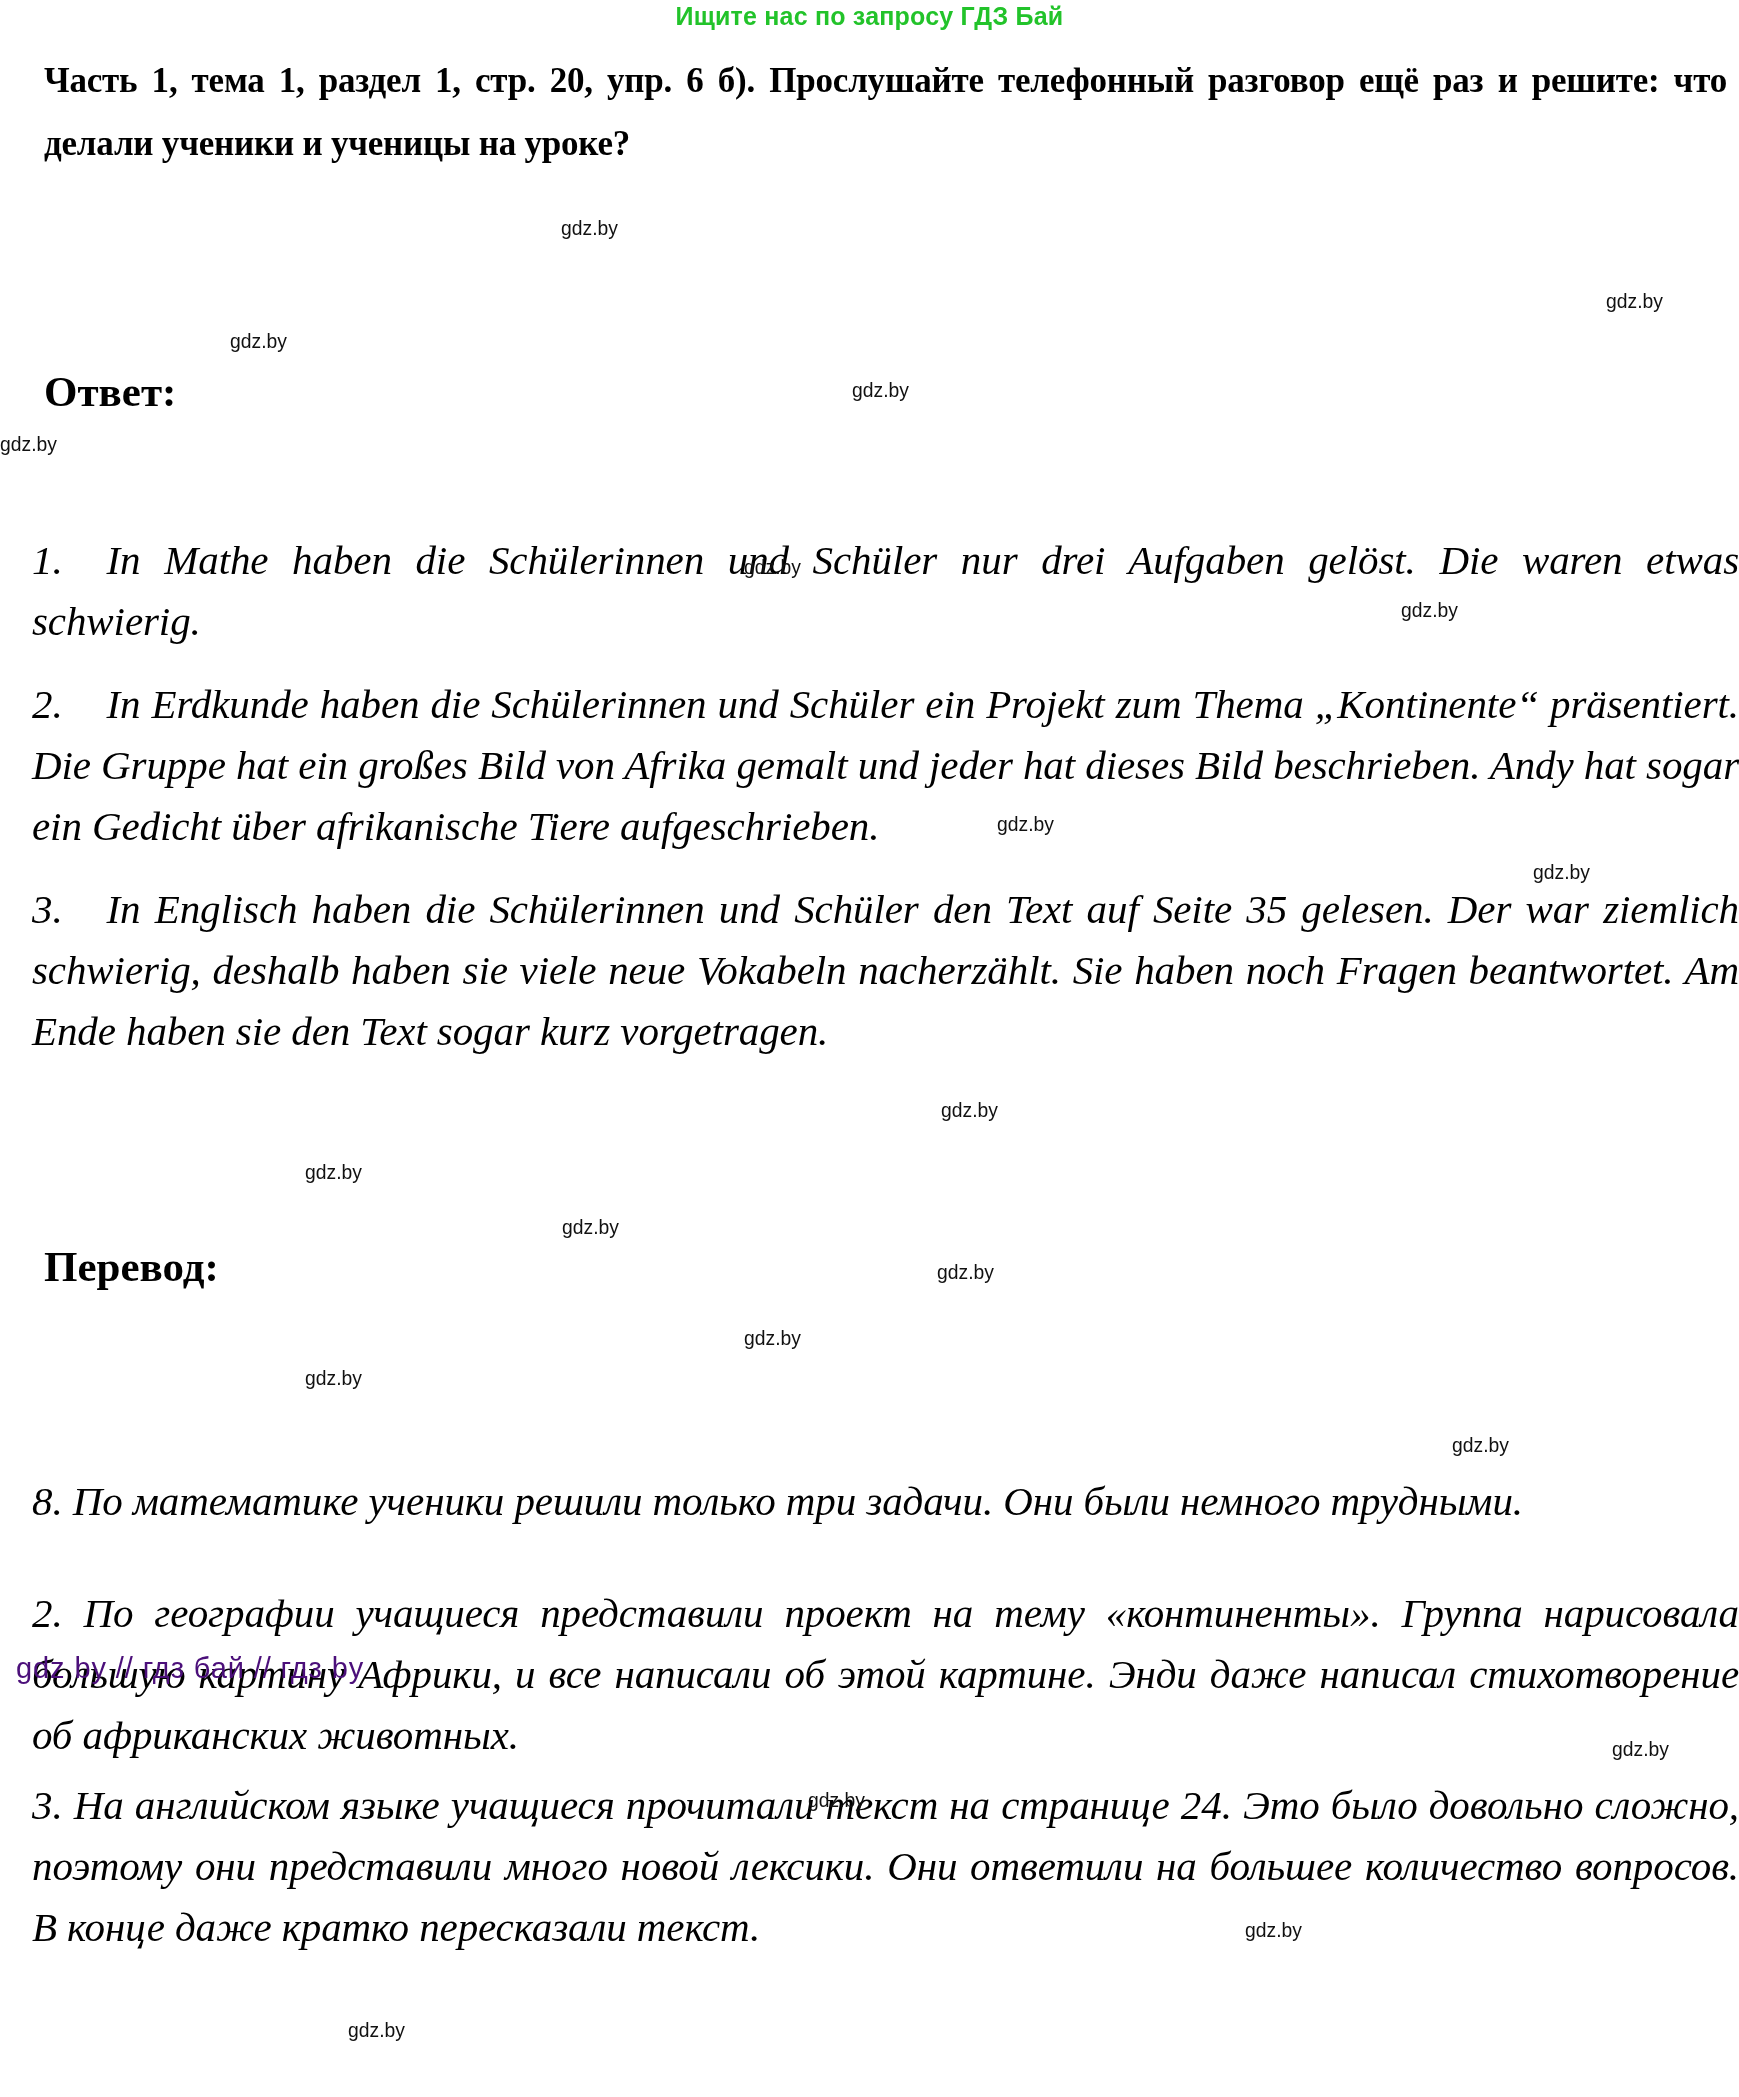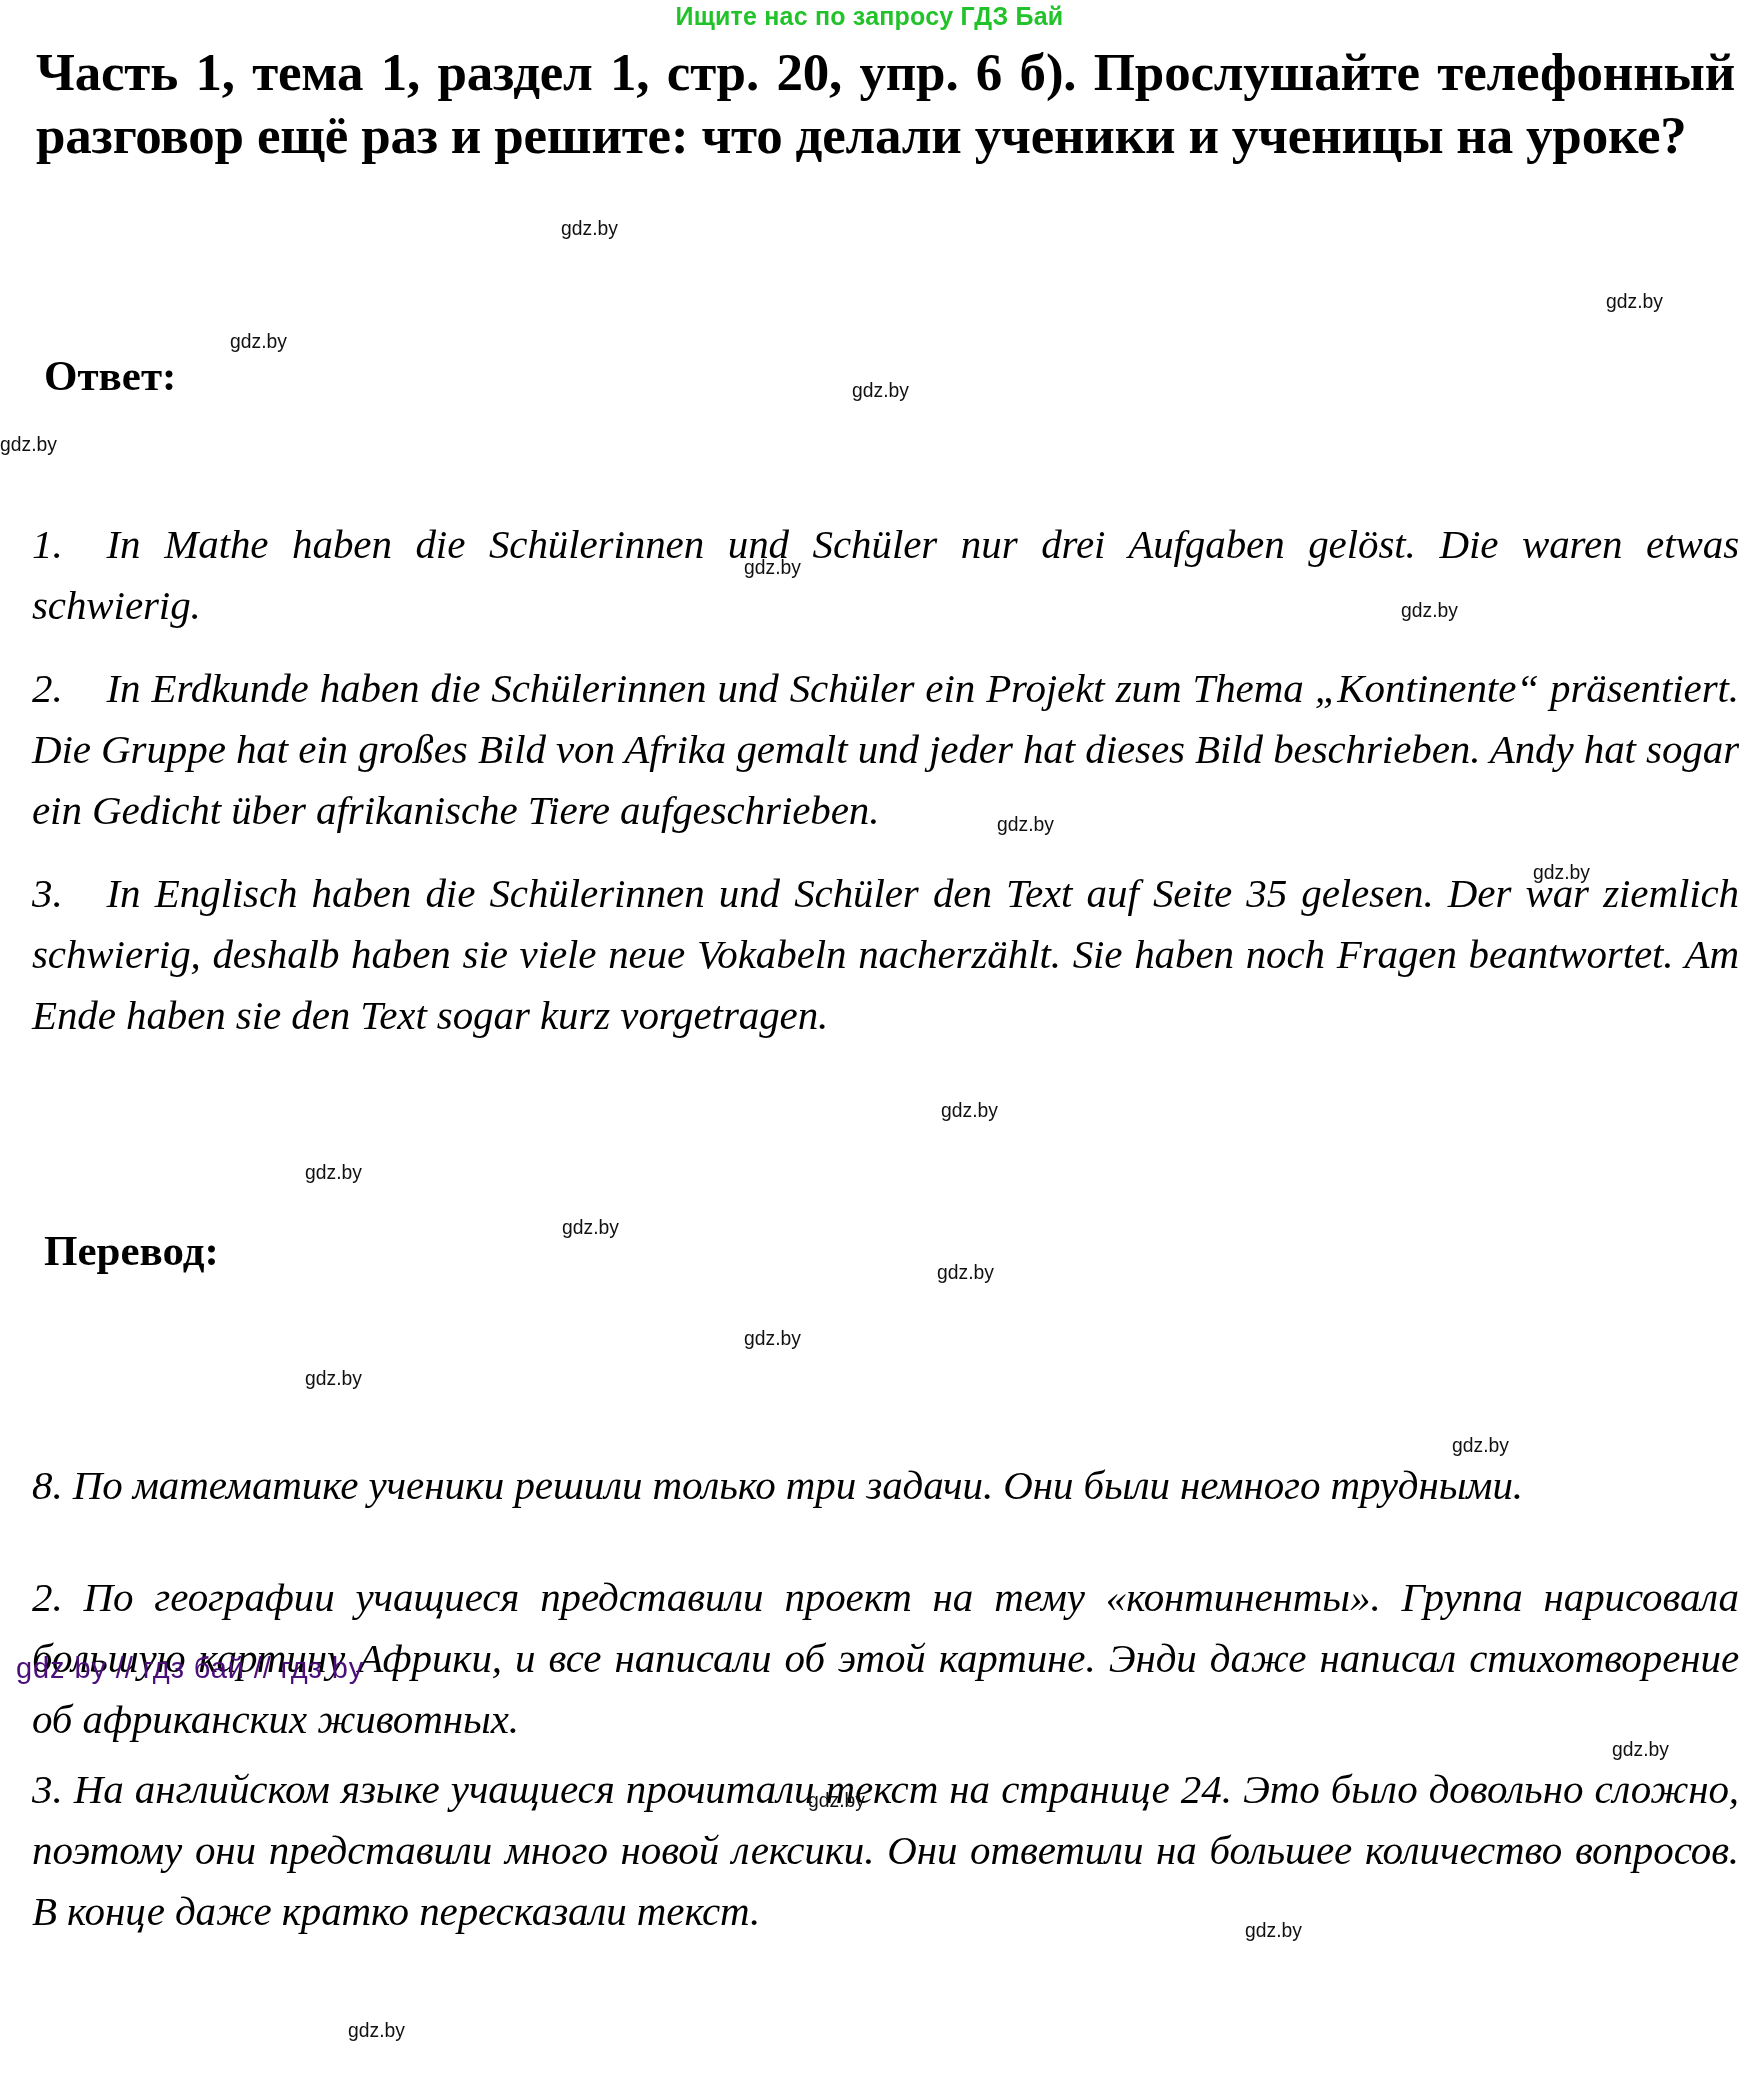--- a/index.html
+++ b/index.html
@@ -42,26 +42,26 @@
   }
 
   .content {
     position: absolute;
     left: 32px;
     right: 32px;
     top: 37px;
   }
 
   .doc-title {
-    font-size: 53px;
+    font-size: 35px;
     line-height: 63px;
     font-weight: bold;
     text-align: justify;
     text-align-last: left;
-    margin: 4px;
+    margin: 12px;
     letter-spacing: -0.2px;
   }
 
   .section-label {
     font-size: 43px;
     font-weight: bold;
     line-height: 51px;
     margin: 12px;
   }
 

